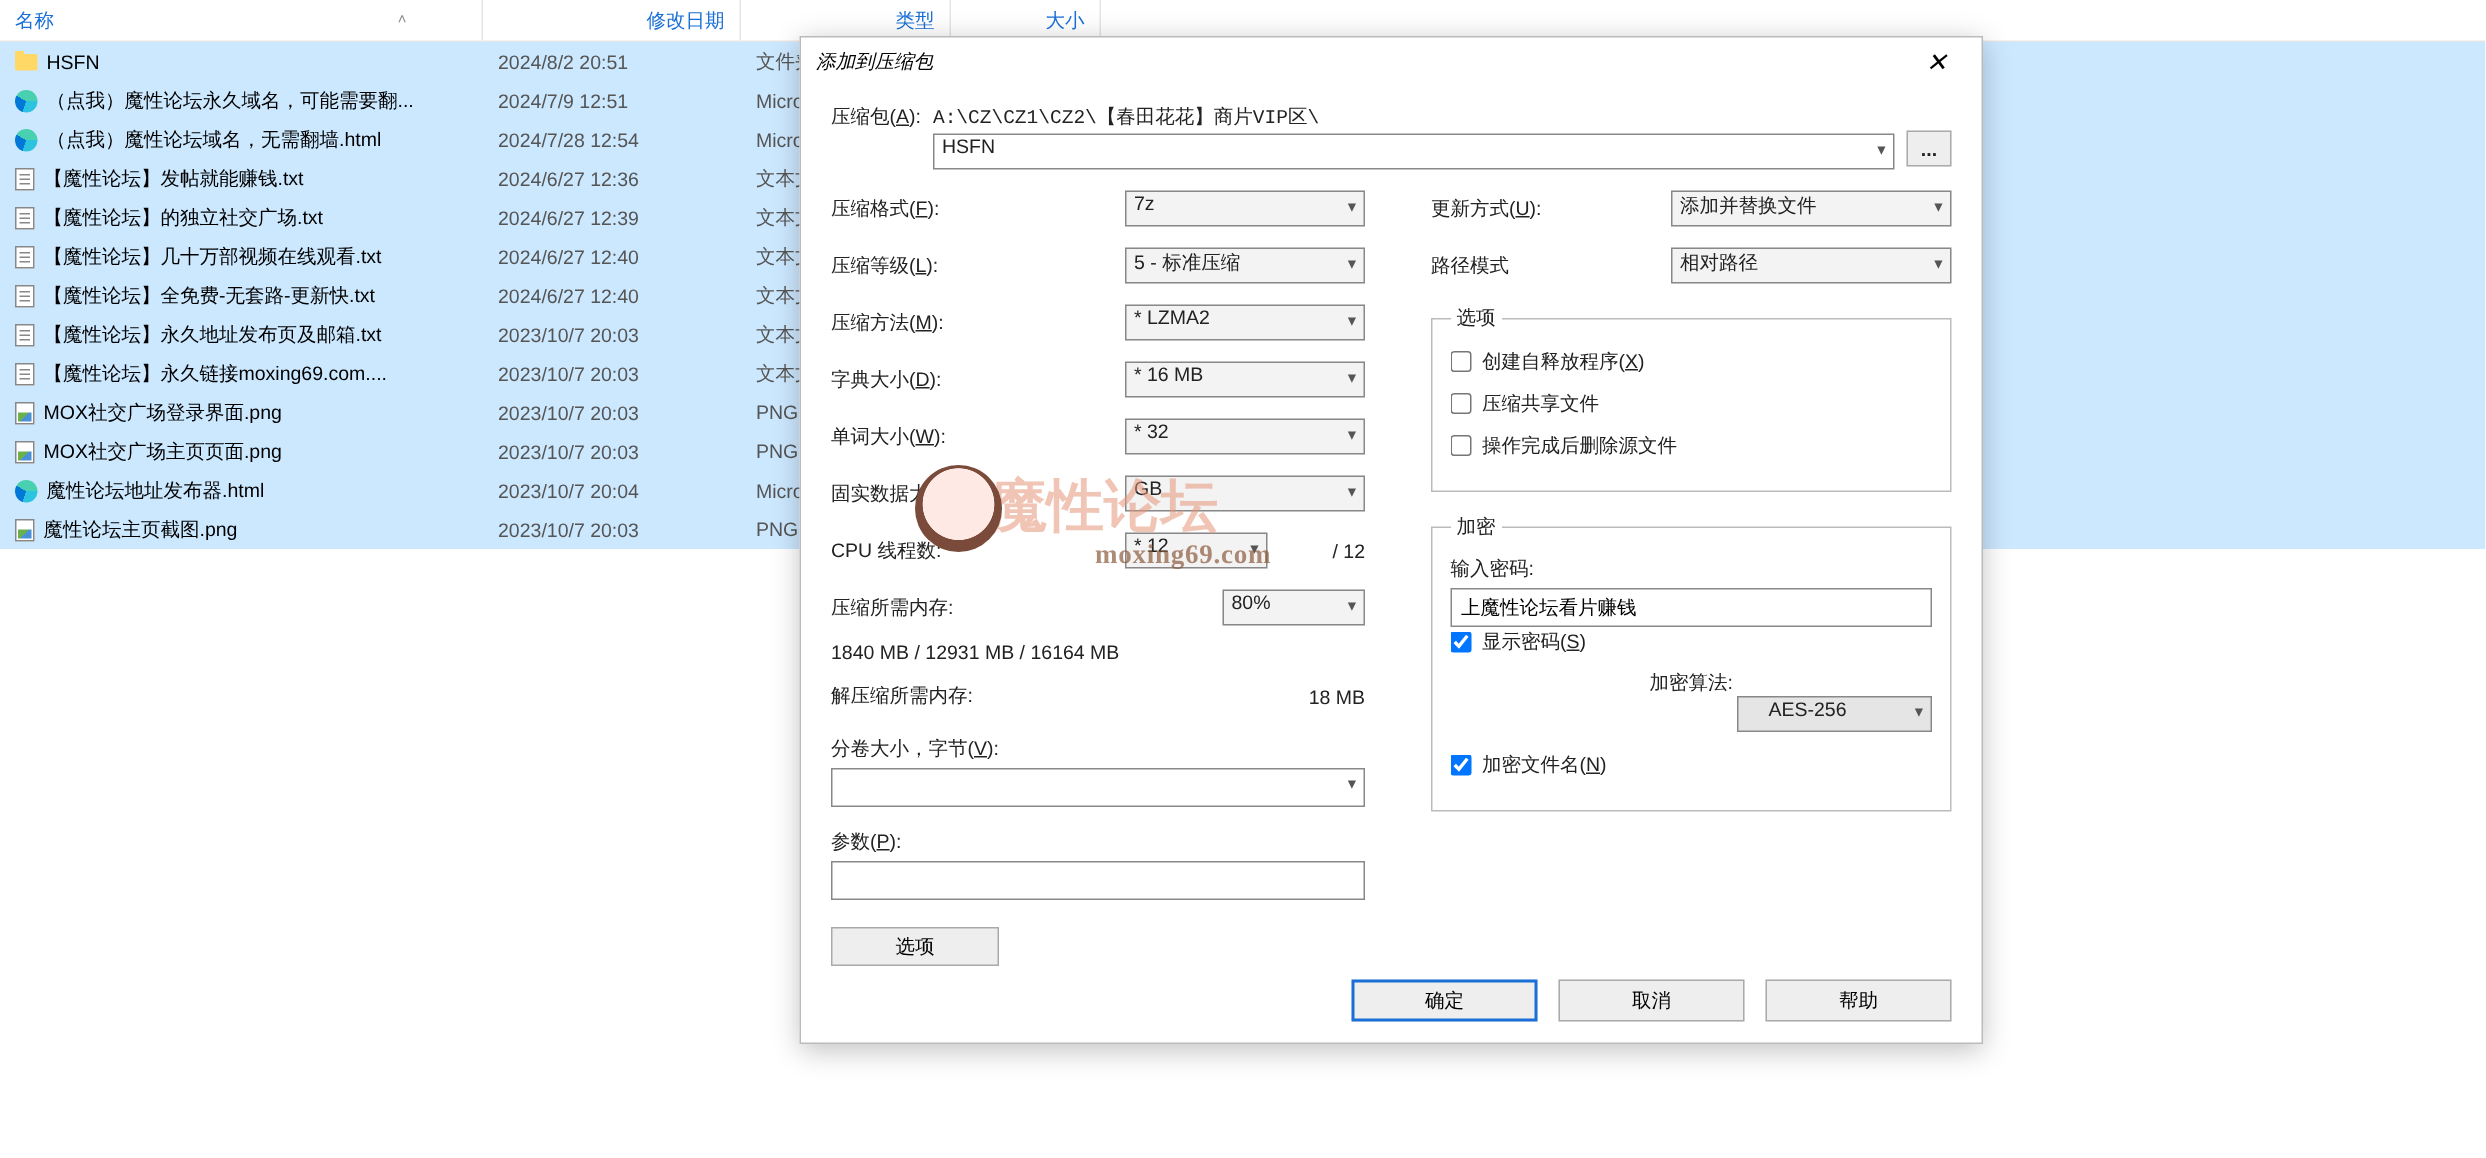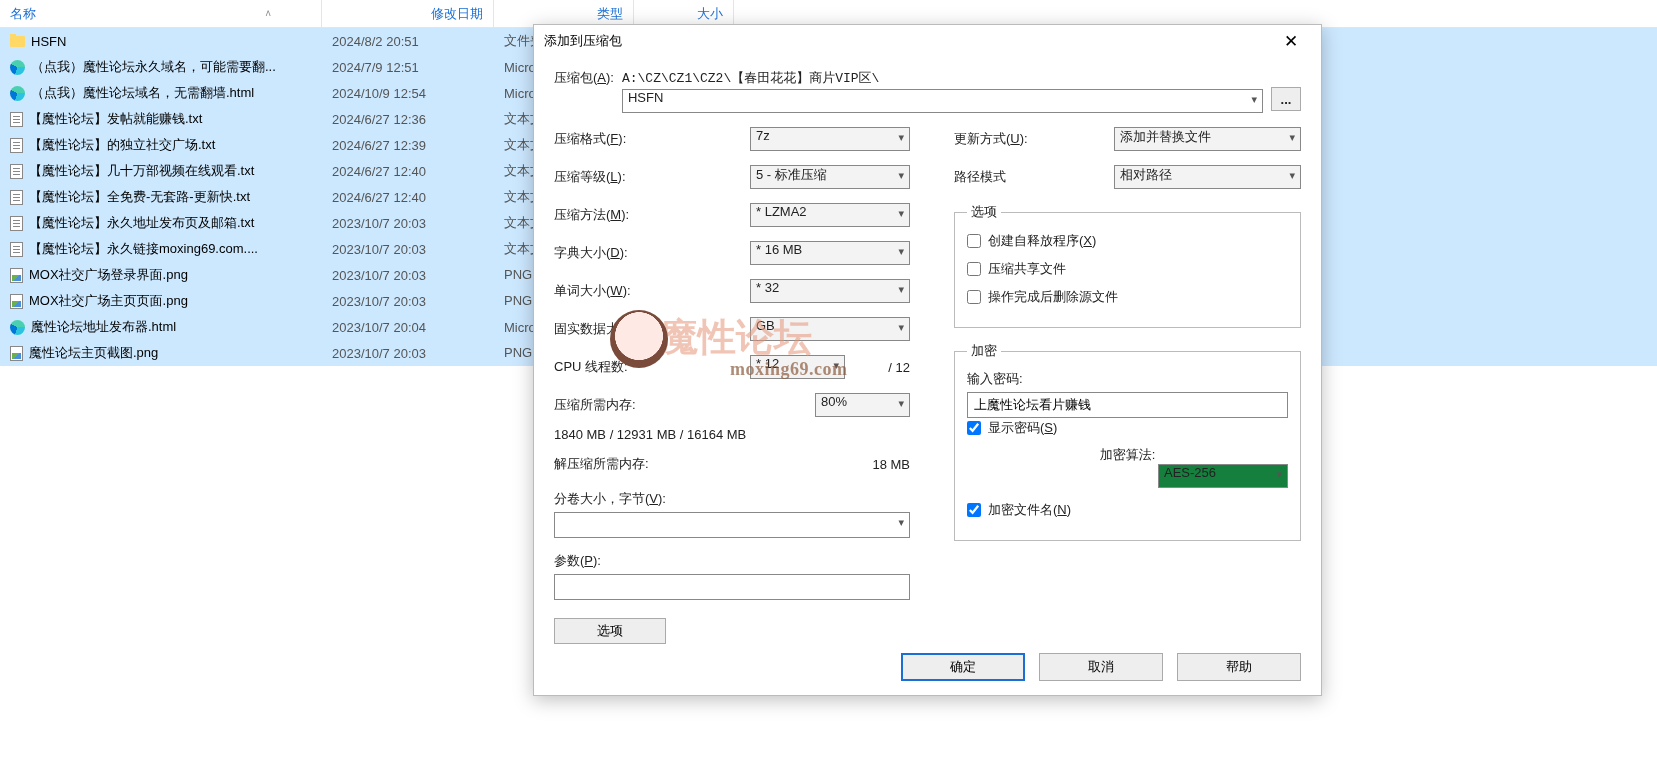--- a/index.html
+++ b/index.html
@@ -20,21 +20,21 @@
 .ico-folder { background: #ffd866; border-radius: 1px; width: 15px; height: 11px; position: relative; }
 .ico-folder::before { content:""; position:absolute; top:-3px; left:0; width:6px; height:3px; background:#ffd866; border-radius:1px 1px 0 0; }
 .ico-edge { width:15px; height:15px; border-radius:50%; background: conic-gradient(#49d0b0 0 90deg,#2bc3e0 0 200deg,#0078d7 0 300deg,#49d0b0 0); }
 .ico-txt { width:13px; height:15px; background:#fff; border:1px solid #888; position:relative; }
 .ico-txt::before { content:""; position:absolute; left:2px; right:2px; top:3px; height:1px; background:#888; box-shadow:0 3px 0 #888,0 6px 0 #888; }
 .ico-png { width:13px; height:15px; background:#fff; border:1px solid #888; position:relative; }
 .ico-png::after { content:""; position:absolute; left:1px; right:1px; bottom:1px; height:6px; background:linear-gradient(135deg,#6ab04c 50%,#4a90d9 50%); }
 
 
 .dialog { position: absolute; left: 533px; top: 24px; width: 789px; height: 672px; background: #fff; border: 1px solid #bbb; box-shadow: 0 4px 18px rgba(0,0,0,.25); }
-.dlg-title { height: 32px; display:flex; align-items:center; padding: 0 10px; font-size: 13px; }
+.dlg-title { height: 32px; display:flex; align-items:center; padding: 0 10px; font-size: 13px; font-style: italic; }
 .dlg-close { margin-left:auto; width:40px; text-align:center; font-size:17px; cursor:default; font-family: Arial; }
 .dlg-body { padding: 12px 20px 14px 20px; font-size: 13px; color:#222; }
 .label { white-space:nowrap; }
 .path-row { display:flex; align-items:flex-start; gap:8px; margin-bottom:14px; }
 .path-col { flex:1; }
 .path-text { font-size:13px; margin-bottom:2px;font-family:Liberation Mono, monospace; }
 .archive-input { width:100%; height:26px; border:1px solid #888; padding:2px 6px; font-size:13px; }
 .browse-btn { width:30px; height:24px; background:#eee; border:1px solid #aaa; margin-top:18px; font-weight:bold; display:flex;align-items:center;justify-content:center; }
 .cols { display:flex; gap:44px; }
 .colL { width:356px; } .colR { flex:1; }
@@ -44,21 +44,21 @@
 .fsel::after { content:"▾"; position:absolute; right:5px; top:3px; color:#555; font-size:11px; }
 .fwide { width:100%; }
 .mem-text { font-size:13px; margin-top:-4px; margin-bottom:10px; }
 .right-align { margin-left:auto; }
 fieldset { border:1px solid #bbb; padding:10px 12px 12px; margin-bottom:14px; }
 legend { padding:0 4px; font-size:13px; }
 .chk { display:flex; align-items:center; gap:7px; margin-bottom:8px; height:20px; }
 .chk input { width:14px; height:14px; }
 .pwd-input { width:100%; height:26px; border:1px solid #888; padding:2px 6px; font-size:13px; margin-top:4px; }
 .enc-row { display:flex; align-items:center; margin-bottom:12px;flex-direction:column; }
-.enc-sel { width:130px; height:24px; border:1px solid #888; background:#15803d; padding:0 5px; font-size:13px; margin-left:auto; position:relative; }
+.enc-sel { width:130px; height:24px; border:1px solid #888; background:#e5e5e5; padding:0 20px; font-size:13px; margin-left:auto; position:relative; }
 .enc-sel::after { content:"▾"; position:absolute; right:5px; top:3px; color:#555; font-size:11px; }
 .opt-btn { width:112px; height:26px; background:#eee; border:1px solid #aaa; font-size:13px; }
 .dlg-buttons { position:absolute; bottom:14px; right:20px; display:flex; gap:14px; }
 .dlg-buttons button { width:124px; height:28px; background:#eee; border:1px solid #aaa; font-size:13px; }
 .dlg-buttons button.primary { border:2px solid #1a6fd6; }
 u { text-decoration: underline; }
 
 
 .watermark { position:absolute; left:660px; top:312px; font-size:38px; font-weight:700; color:rgba(230,150,120,.55); font-family:"STKaiti","KaiTi",serif; pointer-events:none; }
 .watermark .sub { font-size:18px; color:rgba(140,90,60,.7); display:block; margin-top:-4px; margin-left:70px; font-family:"Segoe UI"; letter-spacing:.5px; }
@@ -94,21 +94,21 @@
         </div>
         <div class="cell c-date">2024/7/9 12:51</div>
         <div class="cell c-type">Microsoft Edge HTML</div>
         <div class="cell c-size"></div>
       </div>
       <div class="file-row sel">
         <div class="cell c-name">
           <span class="ico ico-edge"></span>
           <span>（点我）魔性论坛域名，无需翻墙.html</span>
         </div>
-        <div class="cell c-date">2024/10/9 12:54</div>
+        <div class="cell c-date">2024/7/28 12:54</div>
         <div class="cell c-type">Microsoft Edge HTML</div>
         <div class="cell c-size"></div>
       </div>
       <div class="file-row sel">
         <div class="cell c-name">
           <span class="ico ico-txt"></span>
           <span>【魔性论坛】发帖就能赚钱.txt</span>
         </div>
         <div class="cell c-date">2024/6/27 12:36</div>
         <div class="cell c-type">文本文档</div>

